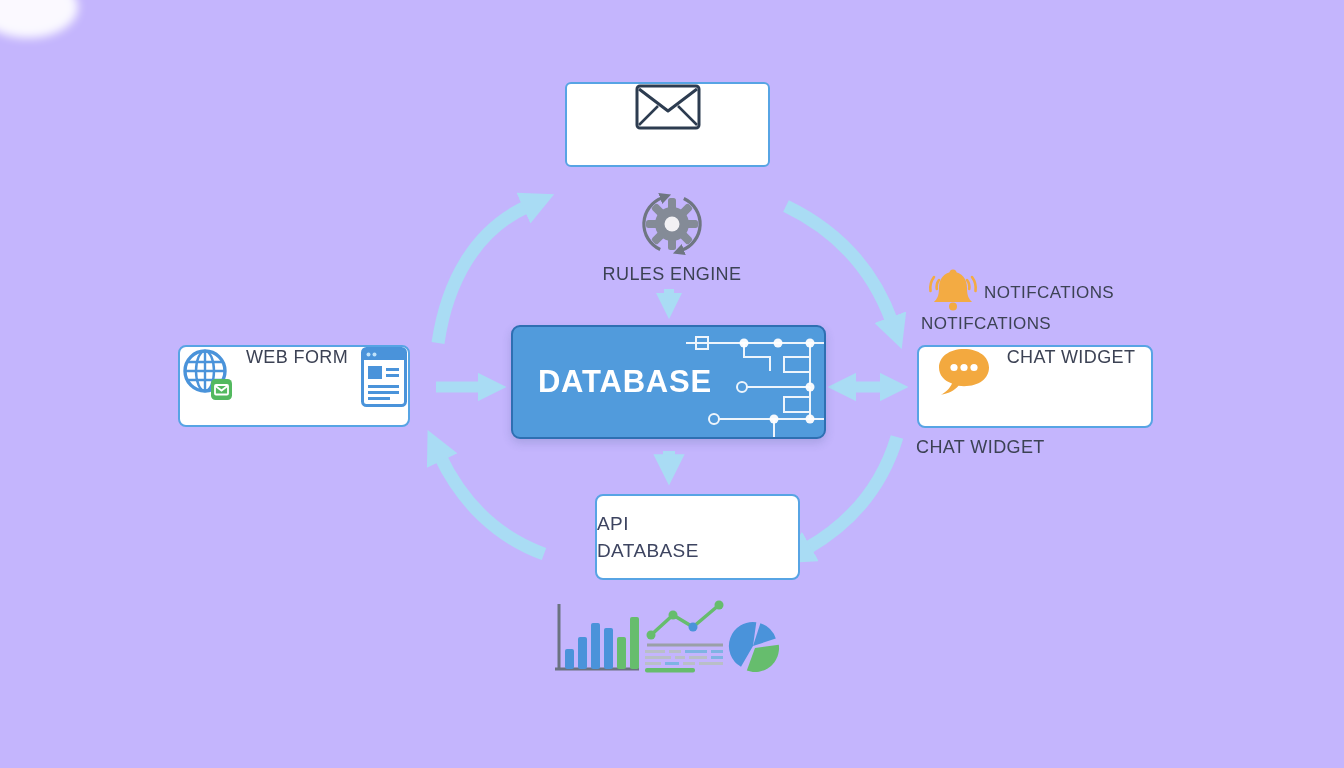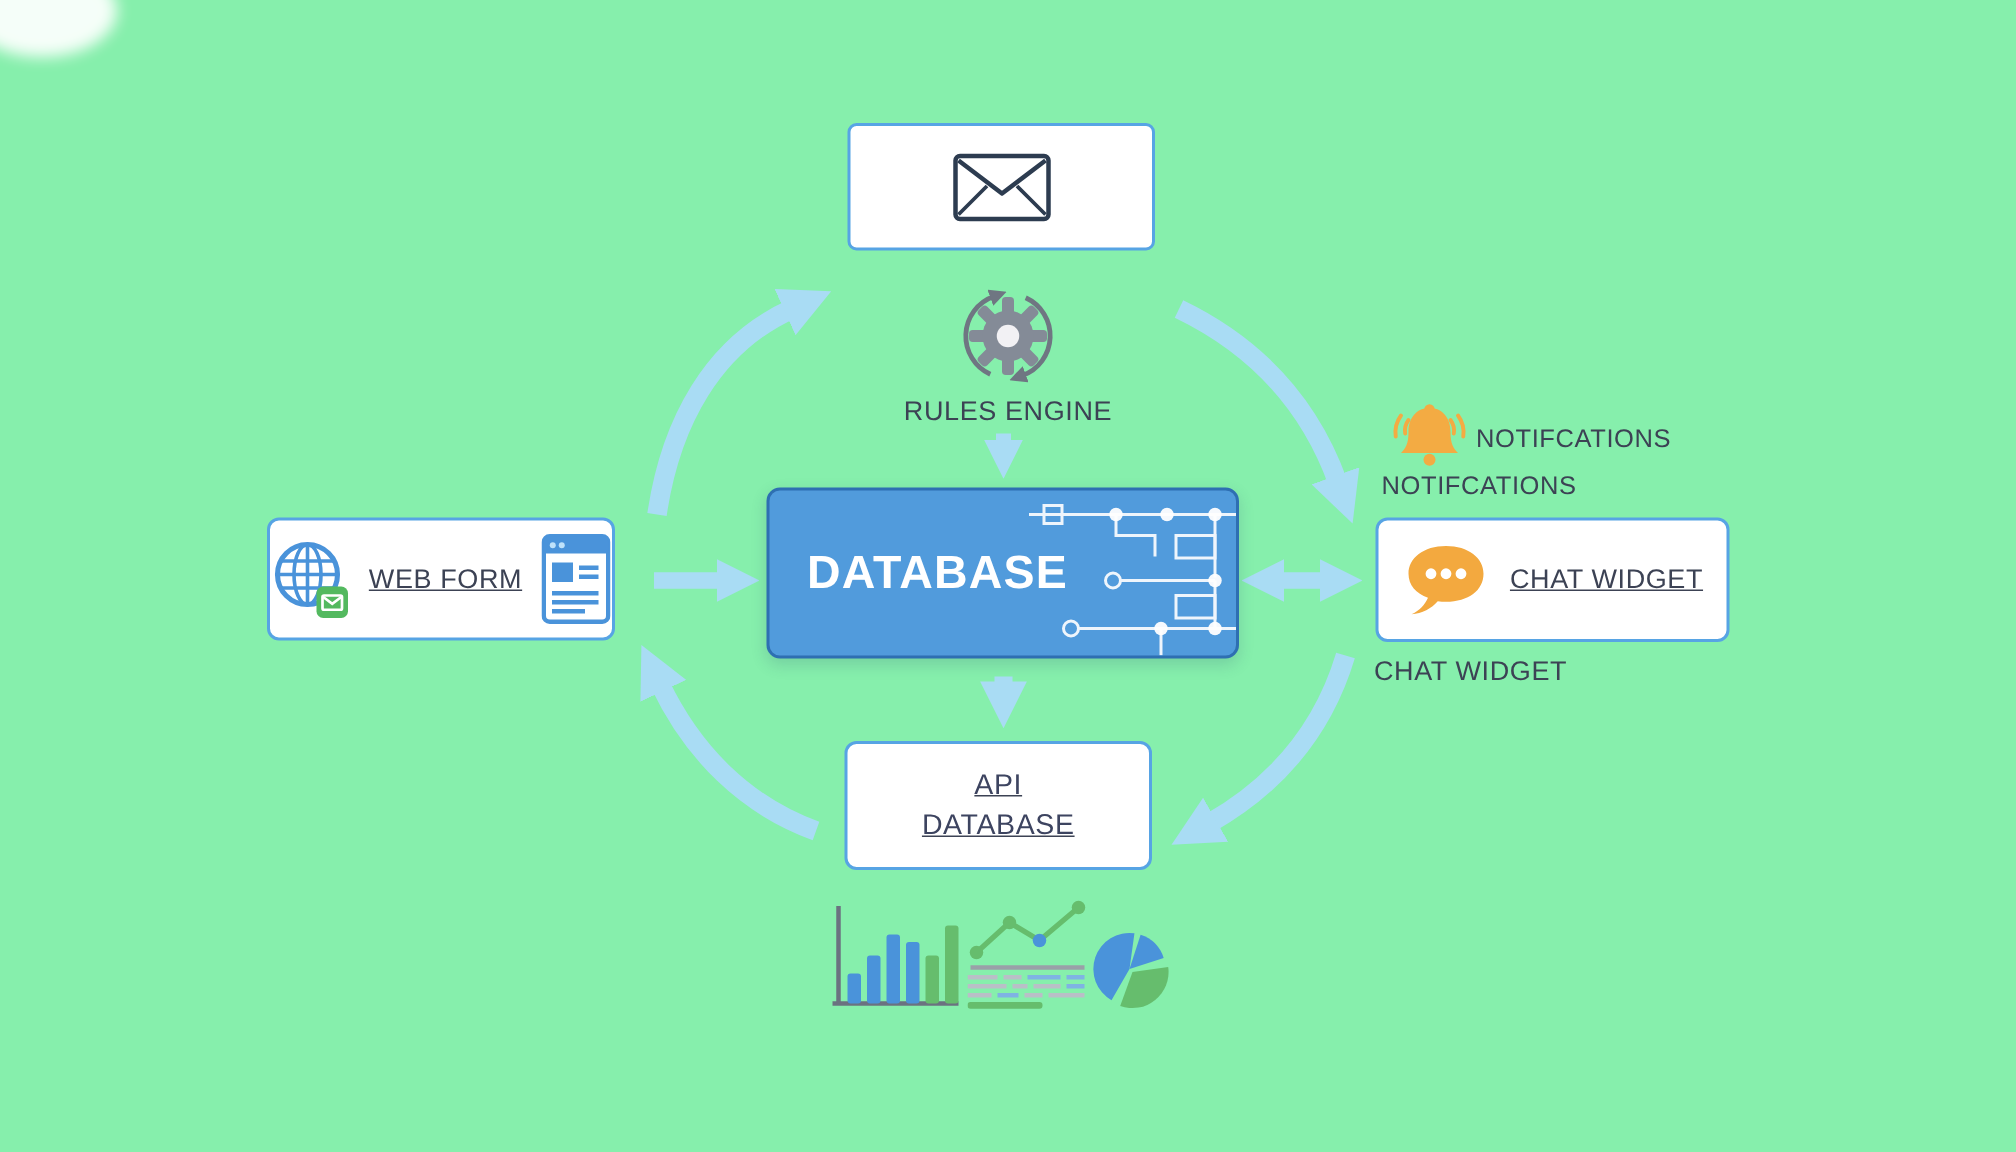--- a/index.html
+++ b/index.html
@@ -3,38 +3,37 @@
 <meta charset="utf-8">
 <style>
   html,body{margin:0;padding:0;}
   body{
     font-family:"Liberation Sans", sans-serif;
     background:#e9e8ec;
   }
   .stage{
     position:relative;
     width:1344px;height:768px;
-    background:#86efac;
+    background:#c4b5fd;
     overflow:hidden;
     color:#3c4254;
   }
   .blob{
     position:absolute;left:-22px;top:-24px;width:100px;height:62px;
     background:rgba(255,255,255,.92);
     border-radius:50%;
     filter:blur(5px);
   }
   .node-box{
     position:absolute;
     background:#ffffff;
     border:2px solid #57a4e4;
     border-radius:8px;
-    display:flex;align-items:center;justify-content:center;
+    display:flex;align-items:flex-start;justify-content:center;
     box-sizing:border-box;
-    text-decoration:underline;
   }
   .label{
     position:absolute;
     font-size:18px;
     letter-spacing:.4px;
     color:#3c4254;
     white-space:nowrap;
   }
   .label.center{text-align:center;}
   #email-box{left:565px;top:82px;width:205px;height:85px;border-radius:6px;}
@@ -50,21 +49,21 @@
     box-shadow:0 4px 10px rgba(40,70,110,.18);
   }
   #db-label{
     position:absolute;left:0;top:0;width:72%;height:100%;
     display:flex;align-items:center;justify-content:center;
     font-size:31px;font-weight:700;letter-spacing:.8px;color:#ffffff;
   }
   #db-circuit{position:absolute;right:-2px;top:0;height:110px;}
   #webform-box{left:178px;top:345px;width:232px;height:82px;gap:13px;}
   #chat-box{left:917px;top:345px;width:236px;height:83px;gap:14px;}
-  #api-box{left:563px;top:494px;width:205px;height:86px;flex-direction:column;}
+  #api-box{left:595px;top:494px;width:205px;height:86px;flex-direction:column;}
   #api-box .line{font-size:19px;line-height:27px;letter-spacing:.4px;color:#3d4460;}
   #bell-icon{position:absolute;left:926px;top:266px;}
   #notif-label-1{left:984px;top:283px;font-size:17px;}
   #notif-label-2{left:921px;top:314px;font-size:17px;}
   #chat-below-label{left:916px;top:437px;}
   #reporting-label{left:565px;top:681px;width:210px;text-align:center;}
   #bar-icon{position:absolute;left:551px;top:601px;}
   #doc-icon{position:absolute;left:645px;top:597px;}
   #pie-icon{position:absolute;left:727px;top:619px;}
   #flow-arrows{position:absolute;left:0;top:0;}

